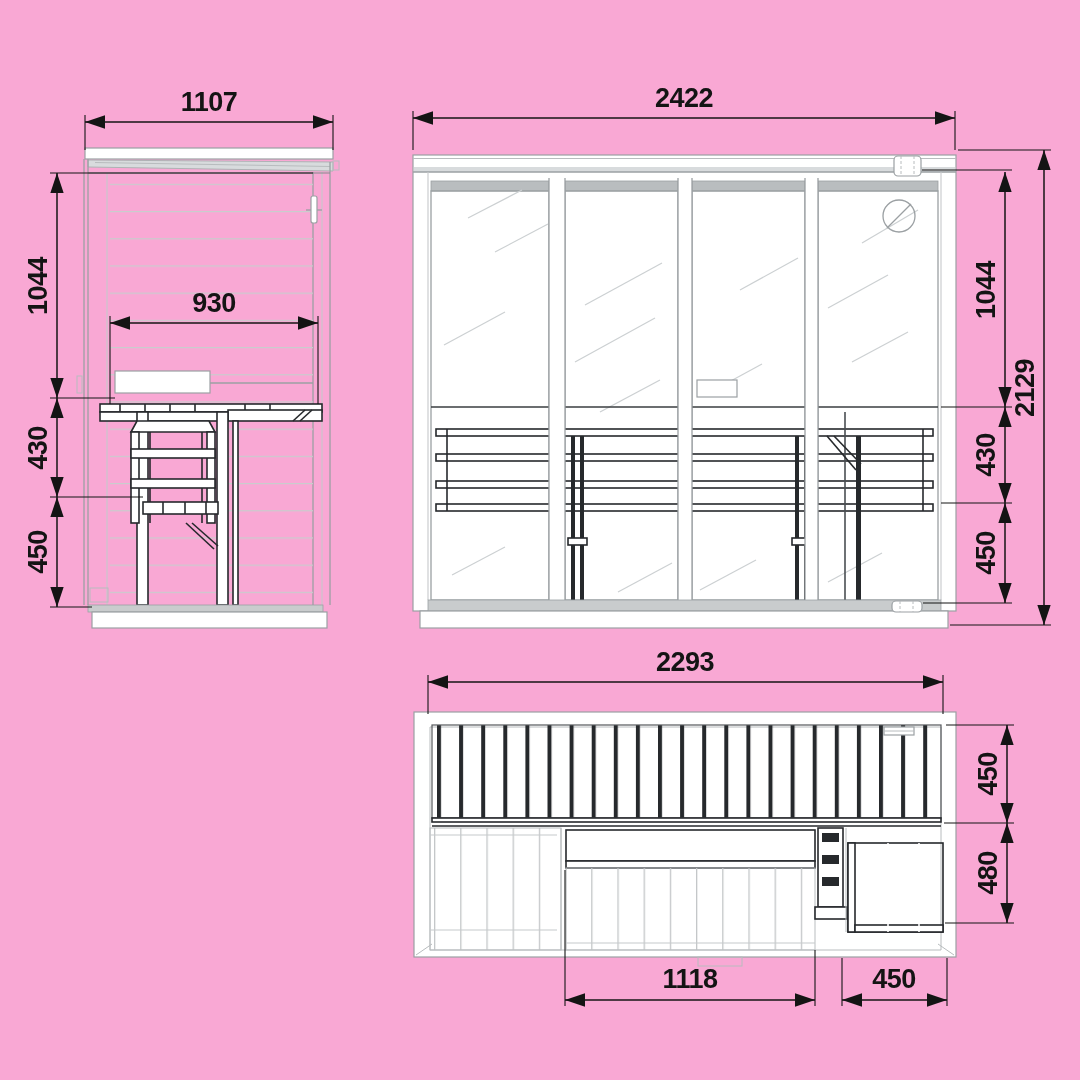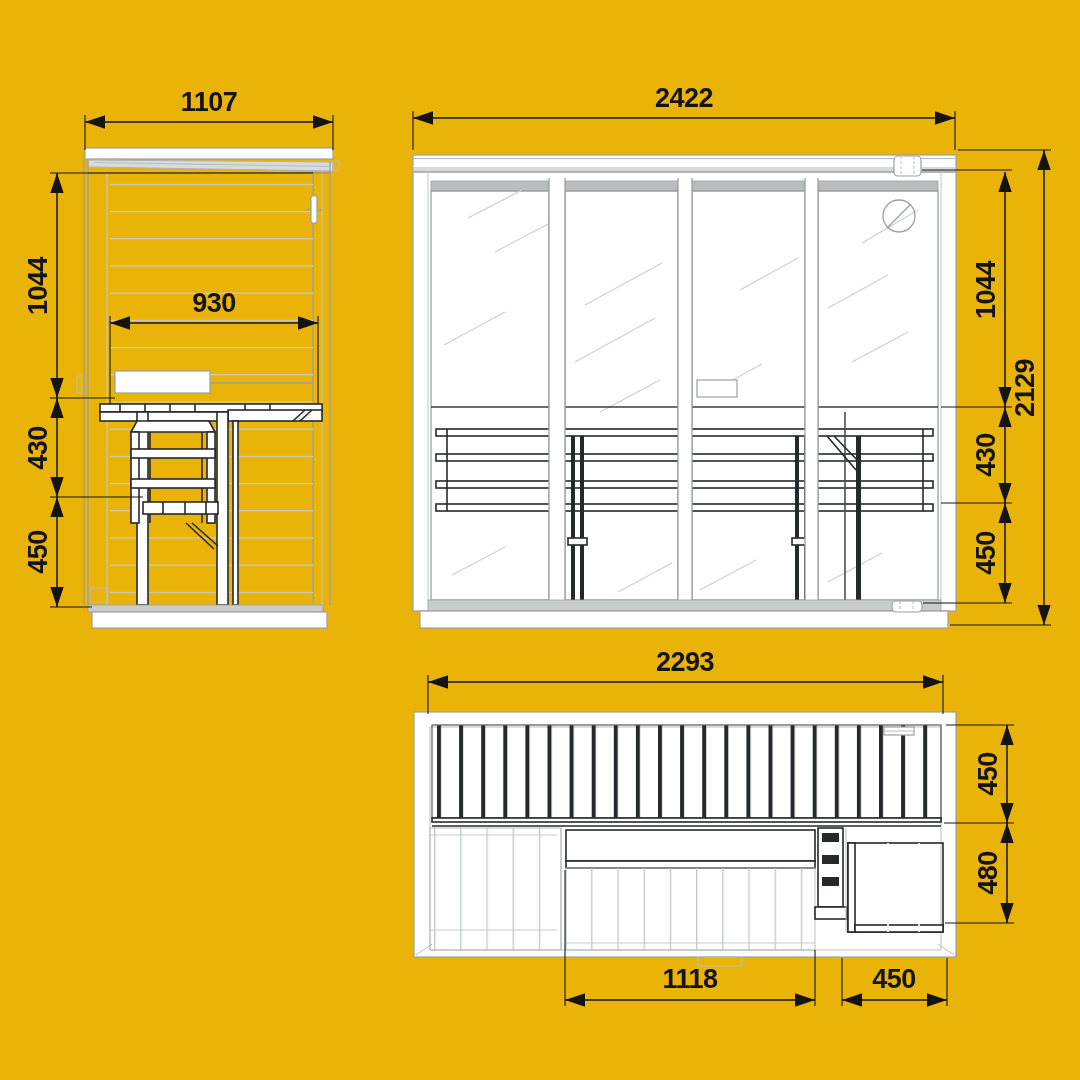--- a/index.html
+++ b/index.html
@@ -1,16 +1,16 @@
 <!DOCTYPE html>
 <html><head>
 <meta charset="utf-8">
 <style>
   html,body{margin:0;padding:0;background:#ffffff;}
-  .stage{width:1080px;height:1080px;position:relative;background:#eab308;overflow:hidden;}
+  .stage{width:1080px;height:1080px;position:relative;background:#f9a8d4;overflow:hidden;}
   svg{display:block;}
   .ln     { stroke:#9ba0a3; stroke-width:1.3; fill:none; }
   .lnthin { stroke:#b8bcbe; stroke-width:1;   fill:none; }
   .lnlight{ stroke:#c6c9cb; stroke-width:1.1; fill:none; }
   .lnmid  { stroke:#84898c; stroke-width:1.2; fill:none; }
   .dark   { stroke:#26292c; stroke-width:1.6; fill:#ffffff; }
   .darkl  { stroke:#26292c; stroke-width:1.6; fill:none; }
   .darkf  { fill:#26292c; stroke:none; }
   .whitebox{ fill:#ffffff; stroke:#9ba0a3; stroke-width:1.2; }
   .grayband{ fill:#c9cccd; stroke:#9ba0a3; stroke-width:0.8; }

